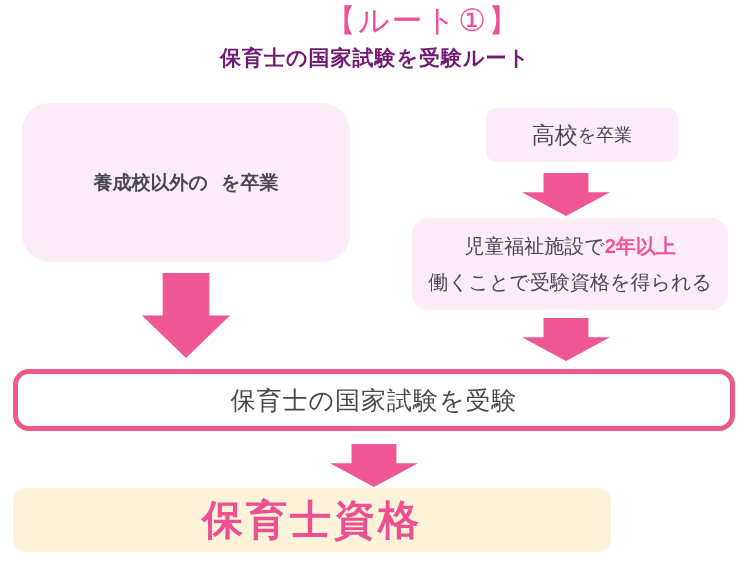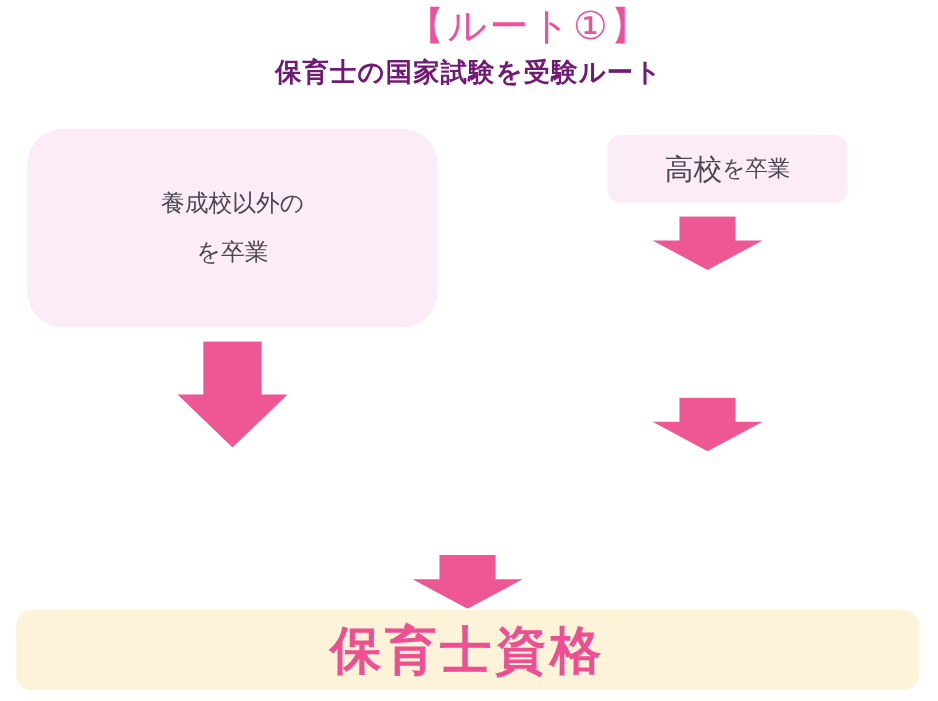--- a/index.html
+++ b/index.html
@@ -47,22 +47,23 @@
     color: #49474F;
     display: flex;
     align-items: center;
     justify-content: center;
   }
 
   .box-left {
     left: 22px; top: 103px;
     width: 328px; height: 159px;
     border-radius: 28px;
-    flex-direction: column;
+    flex-direction: row;
     gap: 13px;
+    font-weight: bold;
   }
   .box-left .ln1, .box-left .ln3 { font-size: 19px; }
   .box-left .ln2 { font-size: 27px; letter-spacing: 0px; }
 
   .box-right-top {
     left: 486px; top: 108px;
     width: 192px; height: 54px;
     border-radius: 10px;
   }
   .box-right-top .big { font-size: 23px; }
@@ -93,21 +94,21 @@
     align-items: center;
     justify-content: center;
     color: #49474F;
     font-size: 25px;
     letter-spacing: 1px;
   }
 
   .result-box {
     position: absolute;
     left: 13px; top: 488px;
-    width: 722px; height: 64px;
+    width: 598px; height: 64px;
     background: #FDF3D8;
     border-radius: 12px;
     display: flex;
     align-items: center;
     justify-content: center;
     color: #EE4F93;
     font-size: 41px;
     font-weight: bold;
     letter-spacing: 3px;
   }
@@ -144,25 +145,34 @@
     <div class="ln3">を卒業</div>
   </div>
 
   <div class="softbox box-right-top">
     <span class="big">高校</span>
       <span class="small">を卒業</span>
   </div>
 
   <div class="arrow arrow-small arrow-right-1"></div>
 
+  <div class="softbox box-right-mid">
+    <div>
+      <span>児童福祉施設で</span><span class="hl">2年以上</span>
+    </div>
+    <div>働くことで受験資格を得られる</div>
+  </div>
 
   <div class="arrow arrow-left-big"></div>
 
   <div class="arrow arrow-small arrow-right-2"></div>
 
+  <div class="exam-box">
+    <span>保育士の国家試験を受験</span>
+  </div>
 
   <div class="arrow arrow-small arrow-bottom"></div>
 
   <div class="result-box">
     <span>保育士資格</span>
   </div>
 
 </div>
 
 </body></html>

